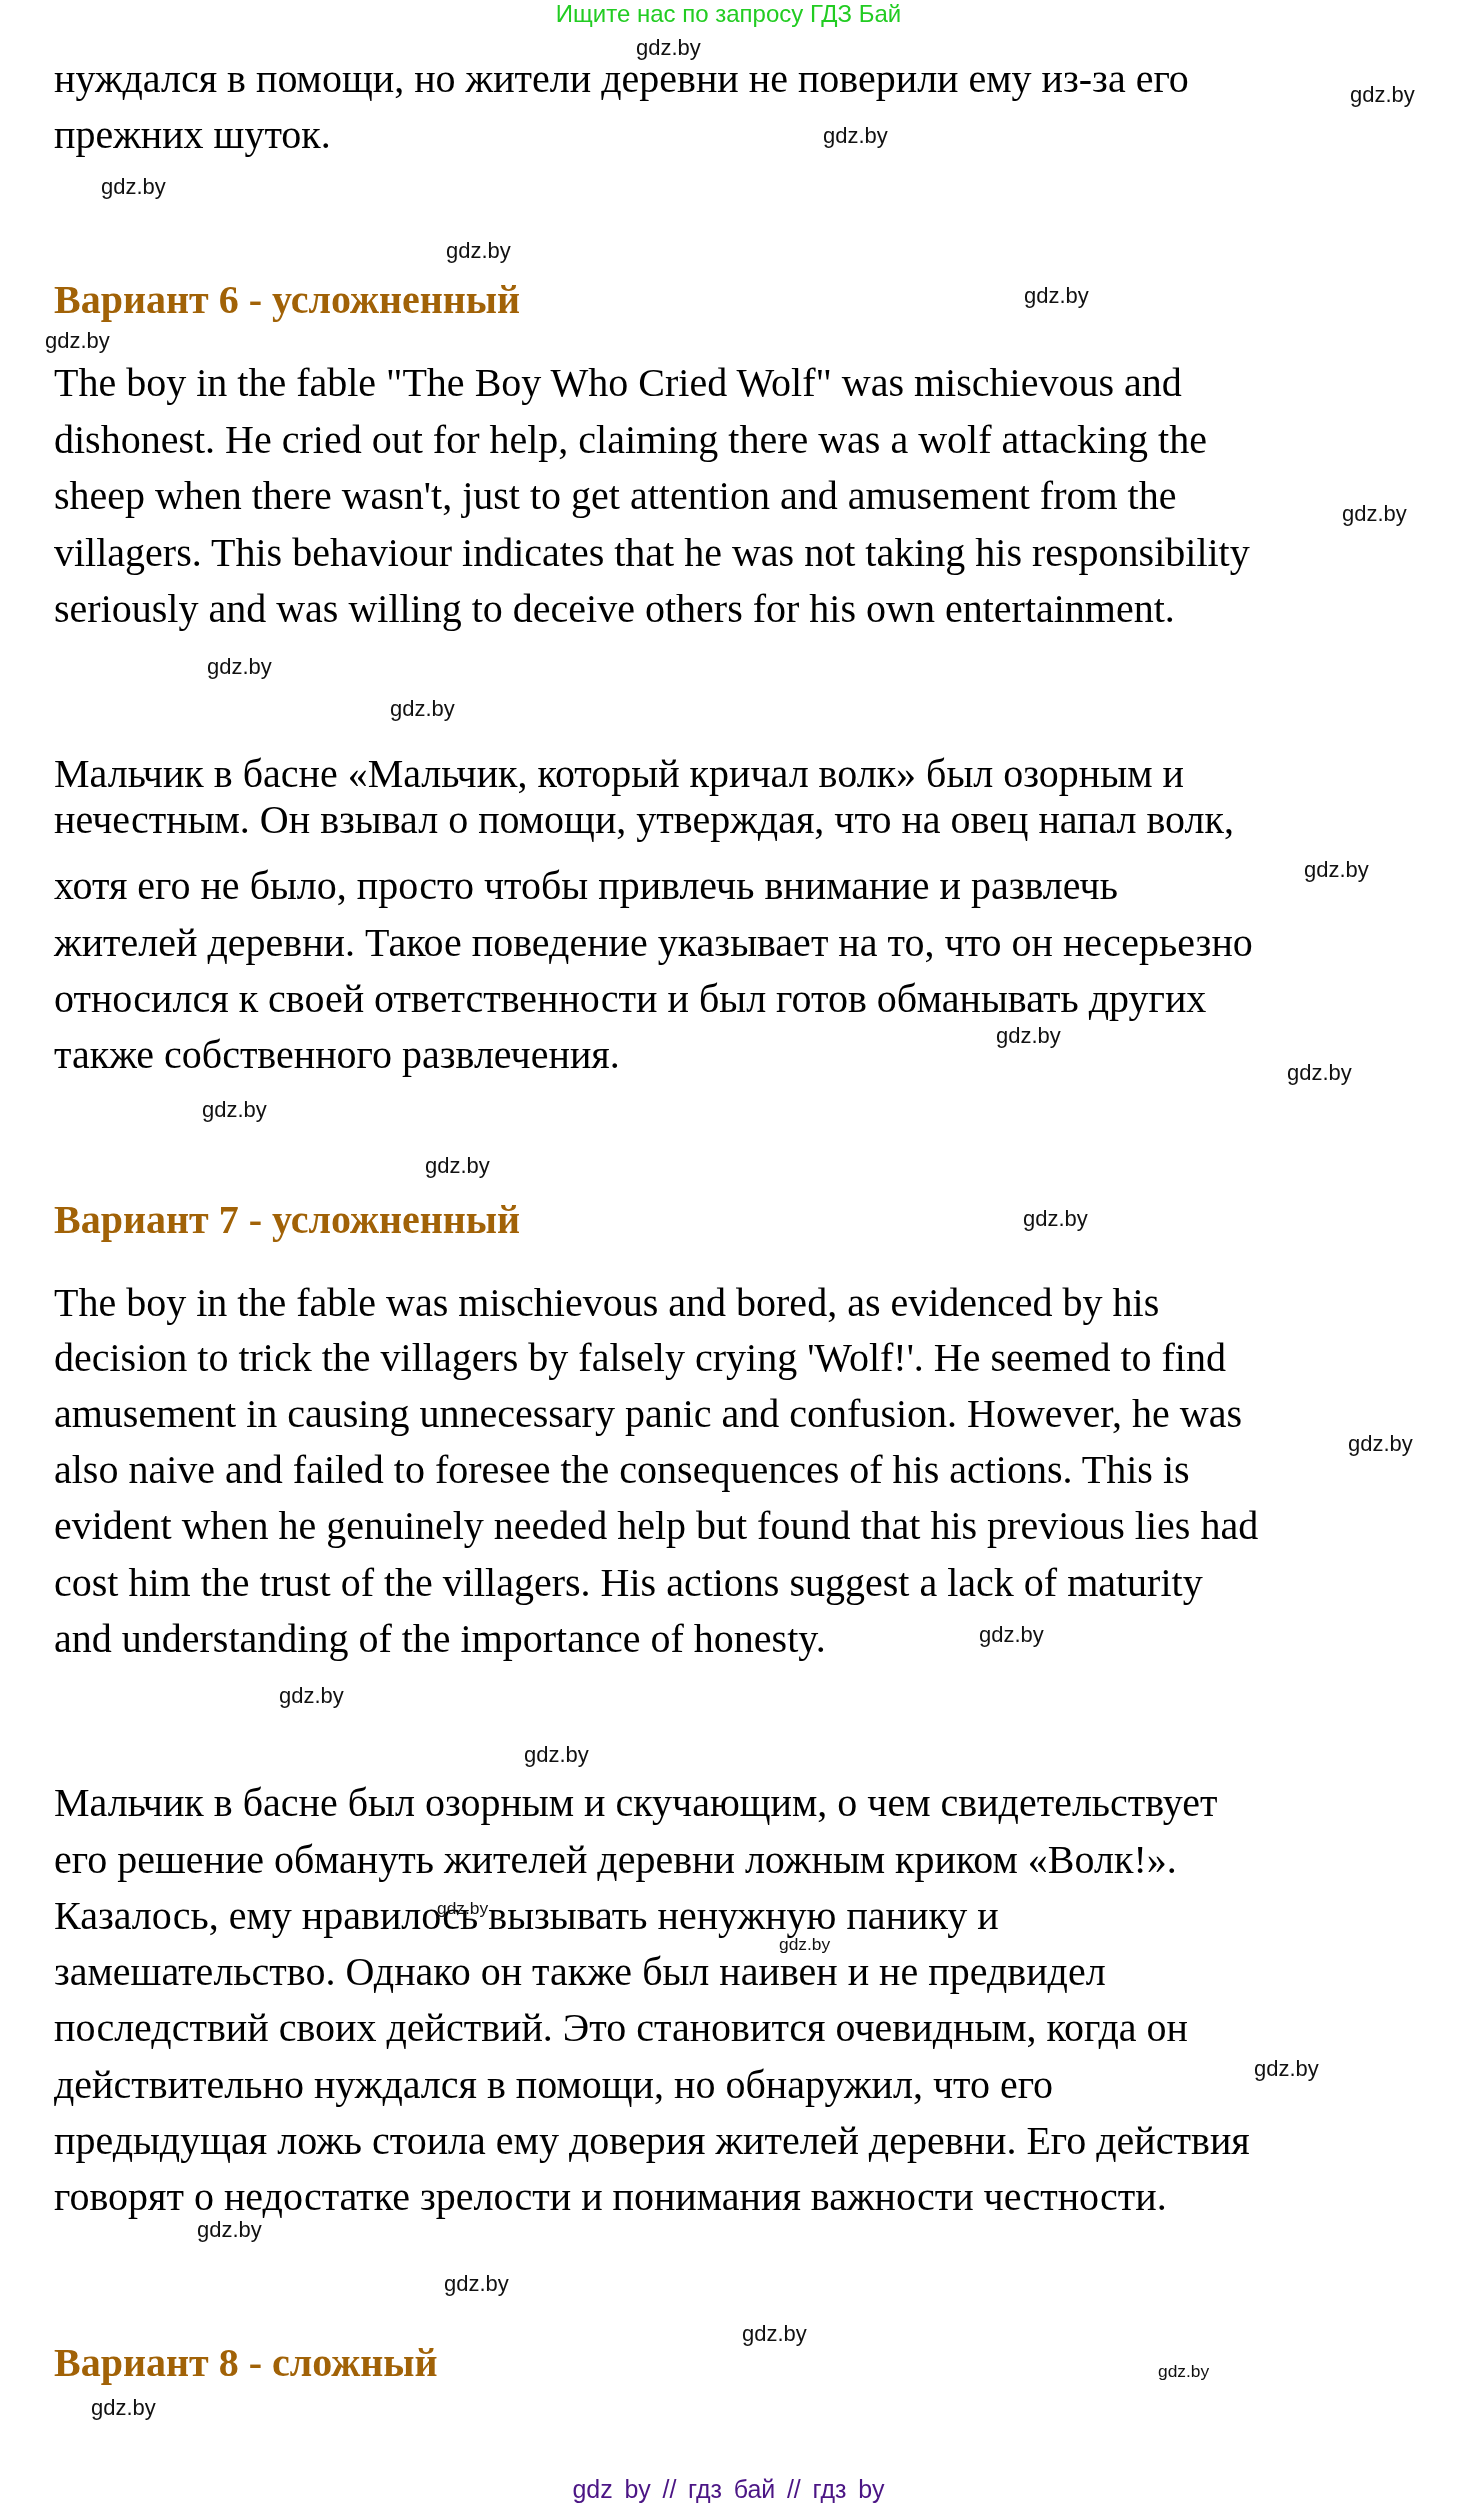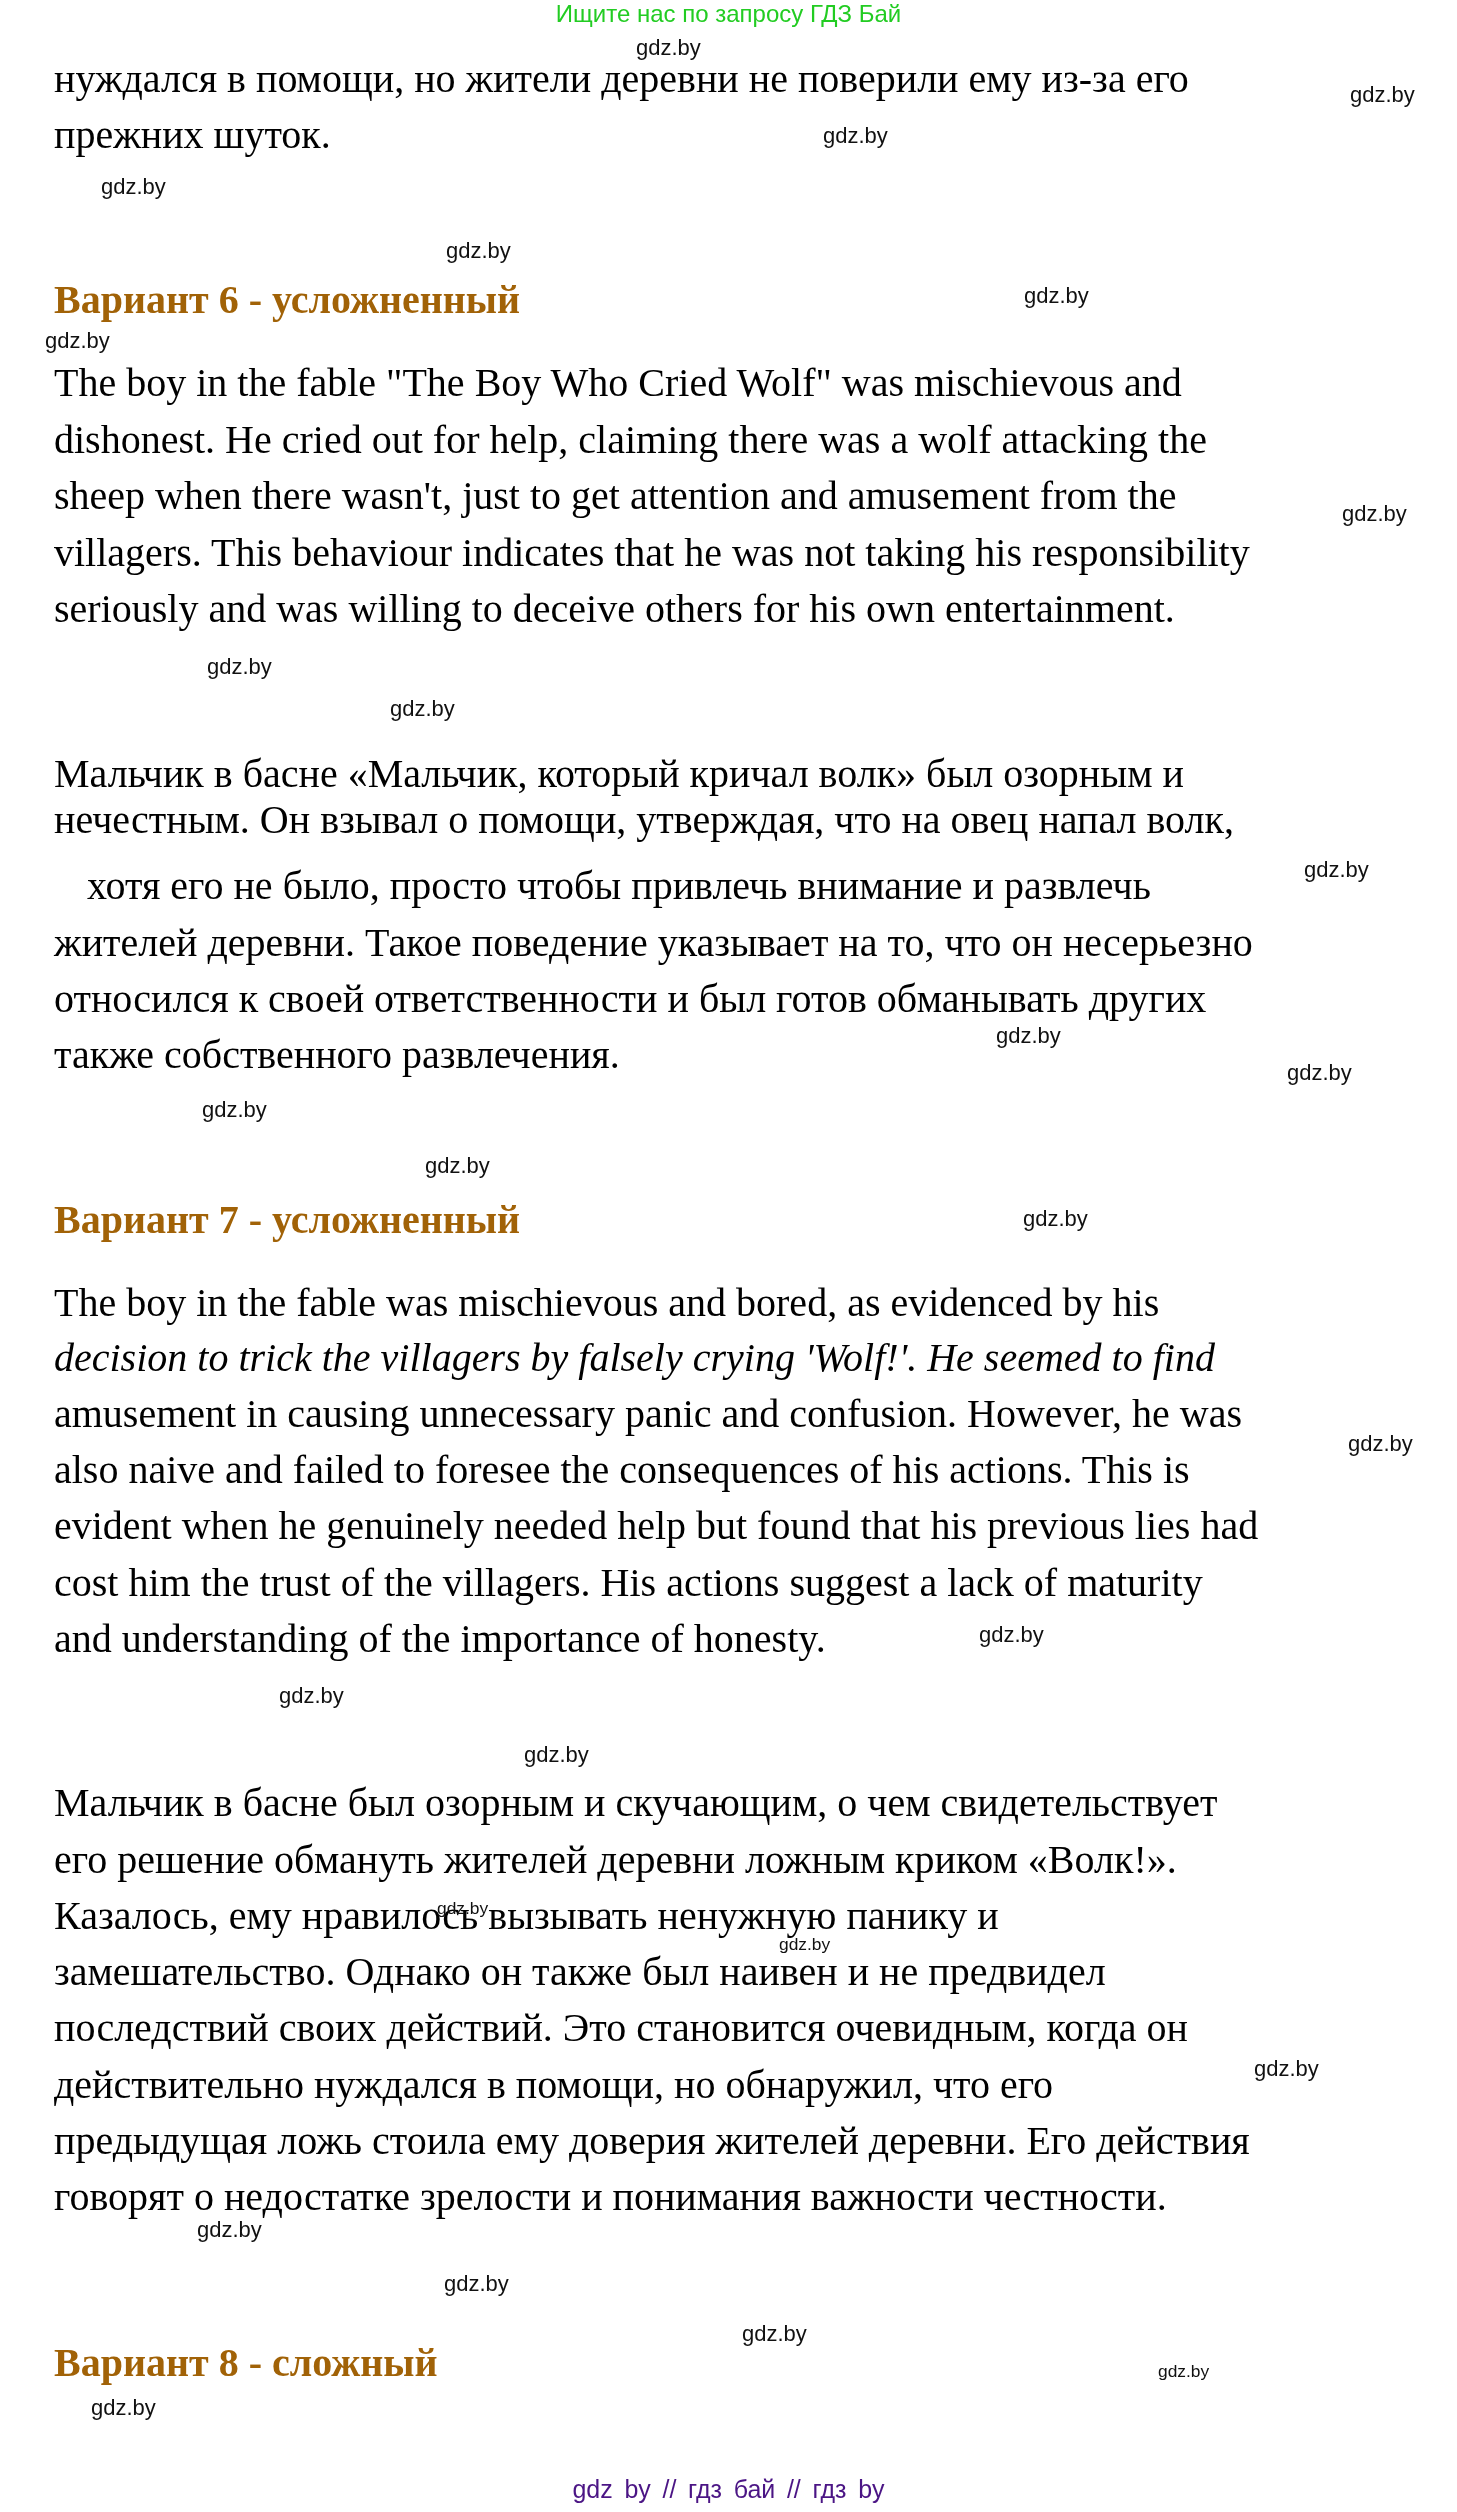--- a/index.html
+++ b/index.html
@@ -41,28 +41,28 @@
 
 <div class="heading" style="top:276px;">Вариант 6 - усложненный</div>
 <div class="line" style="top:359px;">The boy in the fable "The Boy Who Cried Wolf" was mischievous and</div>
 <div class="line" style="top:416px;">dishonest. He cried out for help, claiming there was a wolf attacking the</div>
 <div class="line" style="top:472px;">sheep when there wasn't, just to get attention and amusement from the</div>
 <div class="line" style="top:529px;">villagers. This behaviour indicates that he was not taking his responsibility</div>
 <div class="line" style="top:585px;">seriously and was willing to deceive others for his own entertainment.</div>
 
 <div class="line" style="top:750px;">Мальчик в басне «Мальчик, который кричал волк» был озорным и</div>
 <div class="line" style="top:796px;">нечестным. Он взывал о помощи, утверждая, что на овец напал волк,</div>
-<div class="line" style="top:862px;margin-left:33px;">хотя его не было, просто чтобы привлечь внимание и развлечь</div>
+<div class="line" style="top:862px;">хотя его не было, просто чтобы привлечь внимание и развлечь</div>
 <div class="line" style="top:919px;">жителей деревни. Такое поведение указывает на то, что он несерьезно</div>
 <div class="line" style="top:975px;">относился к своей ответственности и был готов обманывать других</div>
 <div class="line" style="top:1031px;">также собственного развлечения.</div>
 
 <div class="heading" style="top:1196px;">Вариант 7 - усложненный</div>
 <div class="line" style="top:1279px;">The boy in the fable was mischievous and bored, as evidenced by his</div>
-<div class="line" style="top:1334px;font-style:italic;">decision to trick the villagers by falsely crying 'Wolf!'. He seemed to find</div>
+<div class="line" style="top:1334px;">decision to trick the villagers by falsely crying 'Wolf!'. He seemed to find</div>
 <div class="line" style="top:1390px;">amusement in causing unnecessary panic and confusion. However, he was</div>
 <div class="line" style="top:1446px;">also naive and failed to foresee the consequences of his actions. This is</div>
 <div class="line" style="top:1502px;">evident when he genuinely needed help but found that his previous lies had</div>
 <div class="line" style="top:1559px;">cost him the trust of the villagers. His actions suggest a lack of maturity</div>
 <div class="line" style="top:1615px;">and understanding of the importance of honesty.</div>
 
 <div class="line" style="top:1779px;">Мальчик в басне был озорным и скучающим, о чем свидетельствует</div>
 <div class="line" style="top:1836px;">его решение обмануть жителей деревни ложным криком «Волк!».</div>
 <div class="line" style="top:1892px;">Казалось, ему нравилось вызывать ненужную панику и</div>
 <div class="line" style="top:1948px;">замешательство. Однако он также был наивен и не предвидел</div>

